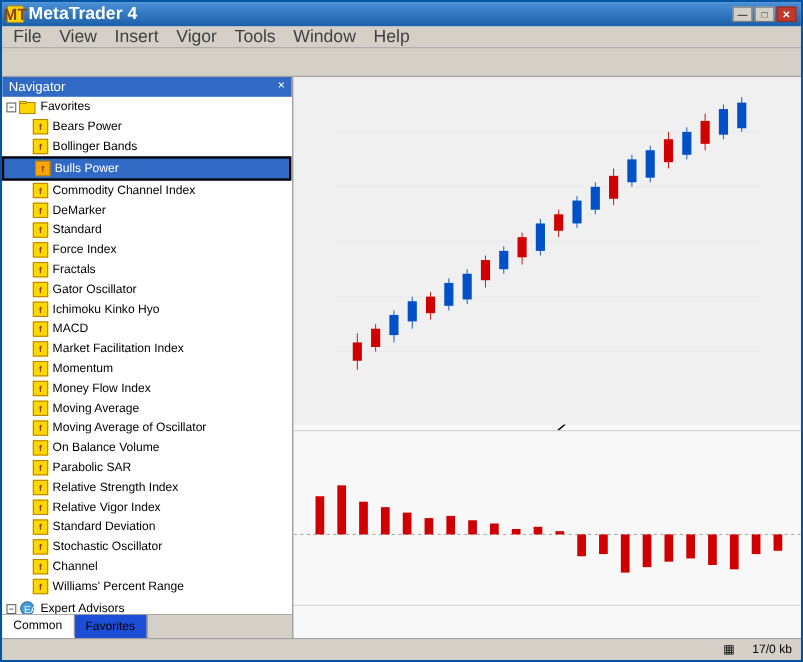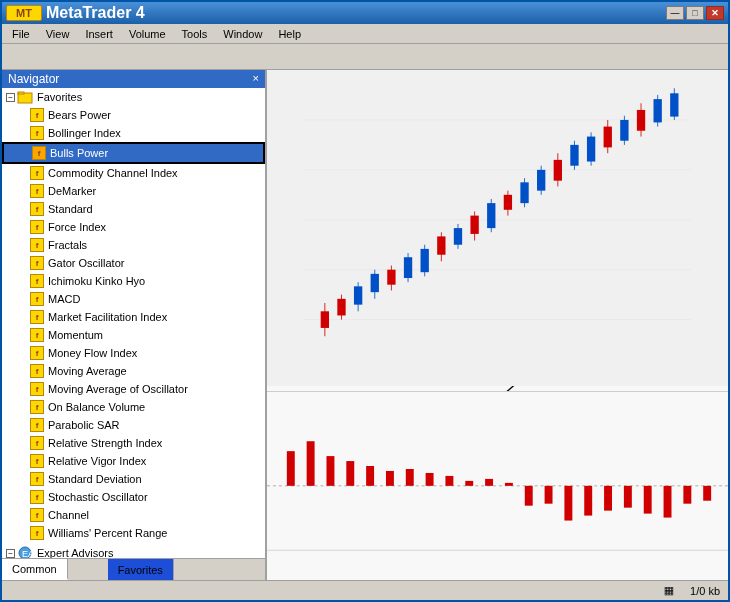--- a/index.html
+++ b/index.html
@@ -2,49 +2,49 @@
 <html><head>
   <meta charset="utf-8">
   <style>
     * { box-sizing: border-box; margin: 0; padding: 0; }
     body { font-family: 'Segoe UI', Tahoma, Arial, sans-serif; font-size: 12px; background: #d4d0c8; width: 730px; height: 602px; overflow: hidden; }
 
     
     .window { width: 730px; height: 602px; border: 2px solid #0054a6; display: flex; flex-direction: column; }
     .title-bar { background: linear-gradient(to bottom, #4a90d9, #1a5fa8); height: 22px; display: flex; align-items: center; justify-content: space-between; padding: 0 4px; }
     .title-bar-left { display: flex; align-items: center; gap: 4px; }
-    .title-icon { width: 36px; height: 16px; background: #ffd700; border: 1px solid #b8860b; border-radius: 2px; display: flex; align-items: center; justify-content: center; font-size: 11px; color: #8b4513; font-weight: bold; }
+    .title-icon { width: 16px; height: 16px; background: #ffd700; border: 1px solid #b8860b; border-radius: 2px; display: flex; align-items: center; justify-content: center; font-size: 15px; color: #8b4513; font-weight: bold; }
     .title-text { color: white; font-size: 16px; font-weight: bold; }
     .title-buttons { display: flex; gap: 2px; }
     .title-btn { width: 18px; height: 14px; border: 1px solid #7a7a7a; cursor: pointer; display: flex; align-items: center; justify-content: center; font-size: 9px; font-weight: bold; background: #d4d0c8; color: #333; }
     .title-btn.close { background: #c0392b; color: white; border-color: #922b21; }
 
     
     .menu-bar { background: #d4d0c8; height: 20px; display: flex; align-items: center; padding: 0 2px; border-bottom: 1px solid #a0a0a0; }
-    .menu-item { padding: 2px 8px; font-size: 11px; cursor: pointer; color: #000000; }
+    .menu-item { padding: 2px 8px; font-size: 16px; cursor: pointer; color: #404040; }
 
     
     .toolbar { background: #d4d0c8; height: 26px; border-bottom: 1px solid #a0a0a0; display: flex; align-items: center; padding: 2px; }
 
     
     .main-content { display: flex; flex: 1; overflow: hidden; }
 
     
     .navigator { width: 265px; background: white; border-right: 2px solid #a0a0a0; display: flex; flex-direction: column; min-width: 265px; }
     .navigator-header { background: #316ac5; color: white; padding: 2px 6px; font-size: 12px; display: flex; justify-content: space-between; height: 18px; }
     .navigator-close { color: white; font-size: 11px; cursor: pointer; }
     .navigator-body { flex: 1; overflow-y: auto; overflow-x: hidden; background: white; }
     .nav-item { display: flex; align-items: center; padding: 2px 4px 2px 28px; cursor: pointer; gap: 4px; white-space: nowrap; }
     .nav-item.selected { background: #316ac5; color: white; border: 2px solid #000; }
     .nav-item.selected .item-icon { background: #ffa500; }
     .item-icon { width: 14px; height: 14px; background: #ffd700; border: 1px solid #b8860b; display: flex; align-items: center; justify-content: center; font-size: 8px; color: #8b4513; flex-shrink: 0; font-weight: bold; }
     .item-label { font-size: 11px; }
 
     
-    .navigator-tabs { height: 22px; display: flex; border-top: 1px solid #a0a0a0; background: #d4d0c8; gap: 40px; }
+    .navigator-tabs { height: 22px; display: flex; border-top: 1px solid #a0a0a0; background: #d4d0c8; }
     .nav-tab { padding: 2px 10px; font-size: 11px; cursor: pointer; border-right: 1px solid #a0a0a0; background: #1d4ed8; display: flex; align-items: center; }
     .nav-tab.active { background: white; border-bottom: 2px solid white; }
 
     
     .chart-area { flex: 1; background: white; display: flex; flex-direction: column; overflow: hidden; position: relative; }
     .chart-main { flex: 1; position: relative; overflow: hidden; background: #f8f8f8; }
 
     
     .status-bar { height: 20px; background: #d4d0c8; border-top: 1px solid #a0a0a0; display: flex; align-items: center; padding: 0 8px; font-size: 11px; justify-content: flex-end; gap: 16px; }
     .status-item { display: flex; align-items: center; gap: 4px; }
@@ -77,21 +77,21 @@
       <div class="title-btn">—</div>
       <div class="title-btn">□</div>
       <div class="title-btn close">✕</div>
     </div>
   </div>
 
   <div class="menu-bar">
     <span class="menu-item">File</span>
     <span class="menu-item">View</span>
     <span class="menu-item">Insert</span>
-    <span class="menu-item">Volume</span>
+    <span class="menu-item">Vigor</span>
     <span class="menu-item">Tools</span>
     <span class="menu-item">Window</span>
     <span class="menu-item">Help</span>
   </div>
 
   <div class="toolbar">
     
   </div>
 
   <div class="main-content">
@@ -111,21 +111,21 @@
           </svg>
           <span class="section-label">Favorites</span>
         </div>
 
         <div class="nav-item">
           <div class="item-icon">f</div>
           <span class="item-label">Bears Power</span>
         </div>
         <div class="nav-item">
           <div class="item-icon">f</div>
-          <span class="item-label">Bollinger Index</span>
+          <span class="item-label">Bollinger Bands</span>
         </div>
         <div class="nav-item selected">
           <div class="item-icon">f</div>
           <span class="item-label">Bulls Power</span>
         </div>
         <div class="nav-item">
           <div class="item-icon">f</div>
           <span class="item-label">Commodity Channel Index</span>
         </div>
         <div class="nav-item">
@@ -374,16 +374,16 @@
       </div>
     </div>
 
   </div>
 
   <div class="status-bar">
     <div class="status-item">
       <span>▦</span>
     </div>
     <div class="status-item">
-      <span>1/0 kb</span>
+      <span>17/0 kb</span>
     </div>
   </div>
 </div>
 
 </body></html>

